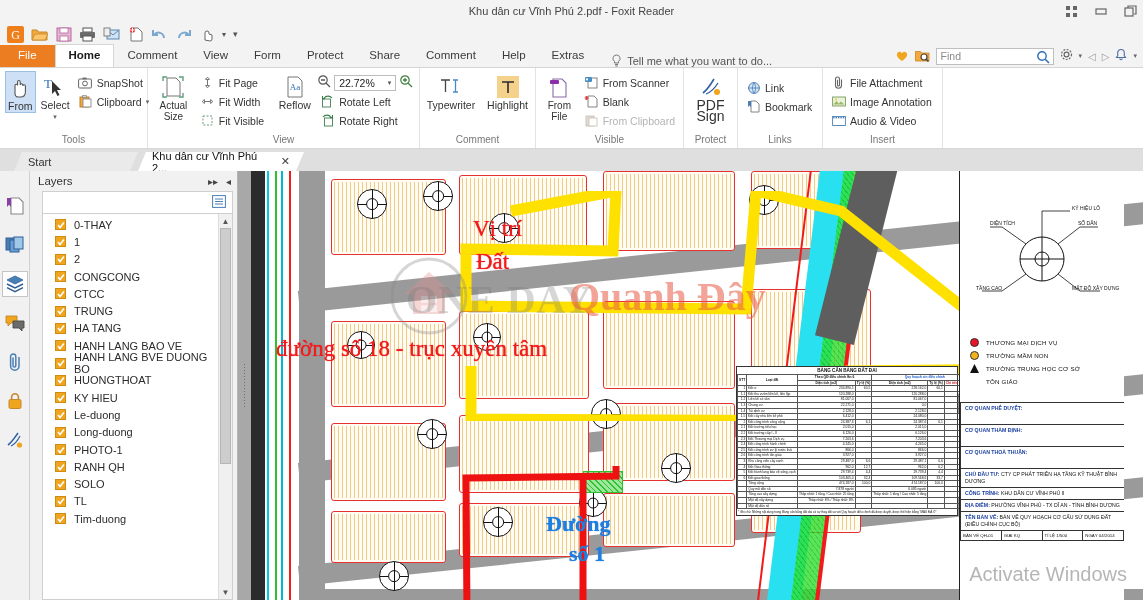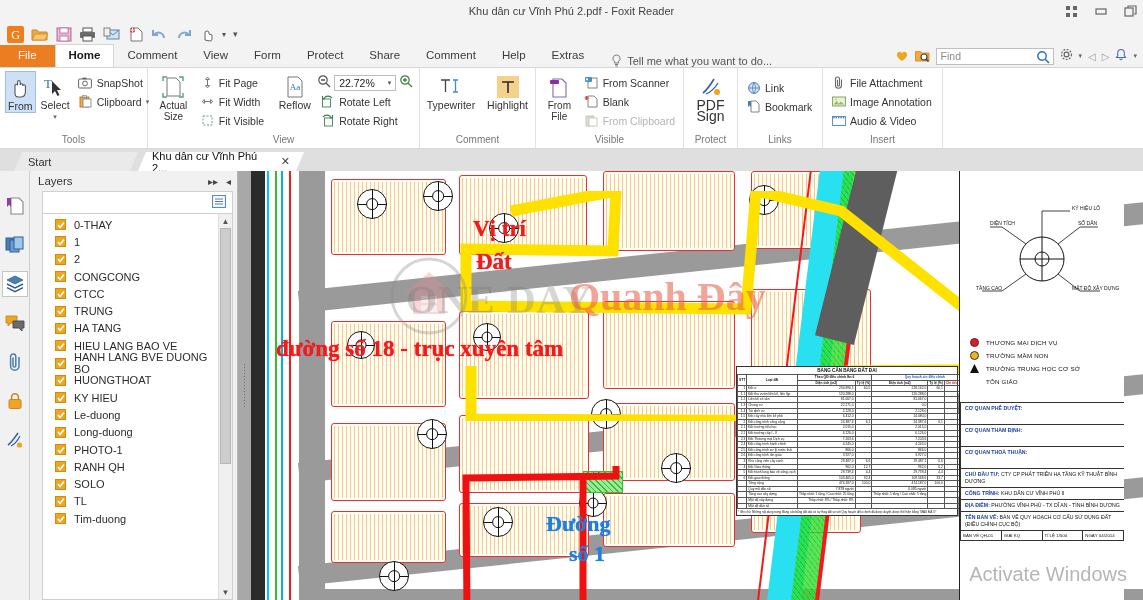--- a/index.html
+++ b/index.html
@@ -139,21 +139,21 @@
   .circ .inner { position:absolute; left:50%; top:50%; transform:translate(-50%,-50%);
                  width:42%; height:42%; border:1px solid #111; border-radius:50%;
                  background:#fff; }
   
   #wm { position:absolute; color:rgba(120,120,120,.30); font-size:40px;
         font-weight:bold; letter-spacing:1px; white-space:nowrap; pointer-events:none;
         font-family:"Liberation Serif", serif;}
   #wm2 { position:absolute; color:rgba(232,90,70,.55); font-size:40px; font-weight:bold;
          white-space:nowrap; pointer-events:none; font-family:"Liberation Serif", serif;}
   
-  .anno-red-text { position:absolute; color:#f21b1b; font-weight:bold;
+  .anno-red-text { position:absolute; color:#f21b1b; font-weight:normal;
                    font-family:"Liberation Serif", serif;
                    text-shadow:0 0 1px #f21b1b; white-space:nowrap; }
   .anno-blue-text { position:absolute; color:#1f7fe0; font-weight:bold;
                     font-family:"Liberation Serif", serif; white-space:nowrap;
                     text-shadow:0 0 1px #1f7fe0;}
   
   #legend { position:absolute; background:#fff; border-left:1px solid #222;
             font-size:5px; color:#111; }
   .lg-row { display:flex; align-items:center; gap:7px; padding:2px 0 2px 10px;
             font-size:6.2px; letter-spacing:.2px;}
@@ -759,21 +759,21 @@
               </svg>
             </span>
             <span>HA TANG</span>
           </div>
           <div class="lrow">
             <span class="lchk">
               <svg width="8" height="8" viewBox="0 0 8 8">
                 <path d="M1 4l2 2.4L7 1.4" fill="none" stroke="#fff" stroke-width="1.6"></path>
               </svg>
             </span>
-            <span>HIEU LANG BAO VE</span>
+            <span>HANH LANG BAO VE</span>
           </div>
           <div class="lrow">
             <span class="lchk">
               <svg width="8" height="8" viewBox="0 0 8 8">
                 <path d="M1 4l2 2.4L7 1.4" fill="none" stroke="#fff" stroke-width="1.6"></path>
               </svg>
             </span>
             <span>HANH LANG BVE DUONG BO</span>
           </div>
           <div class="lrow">

